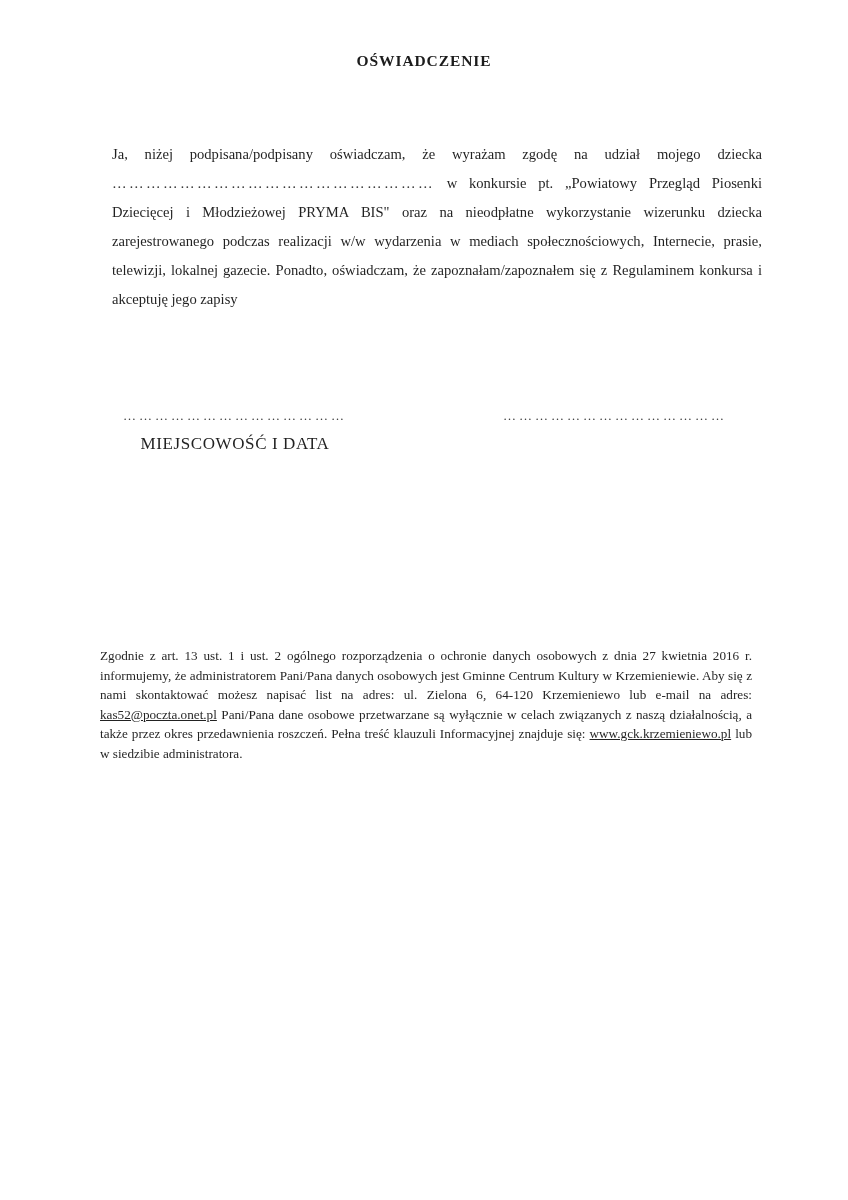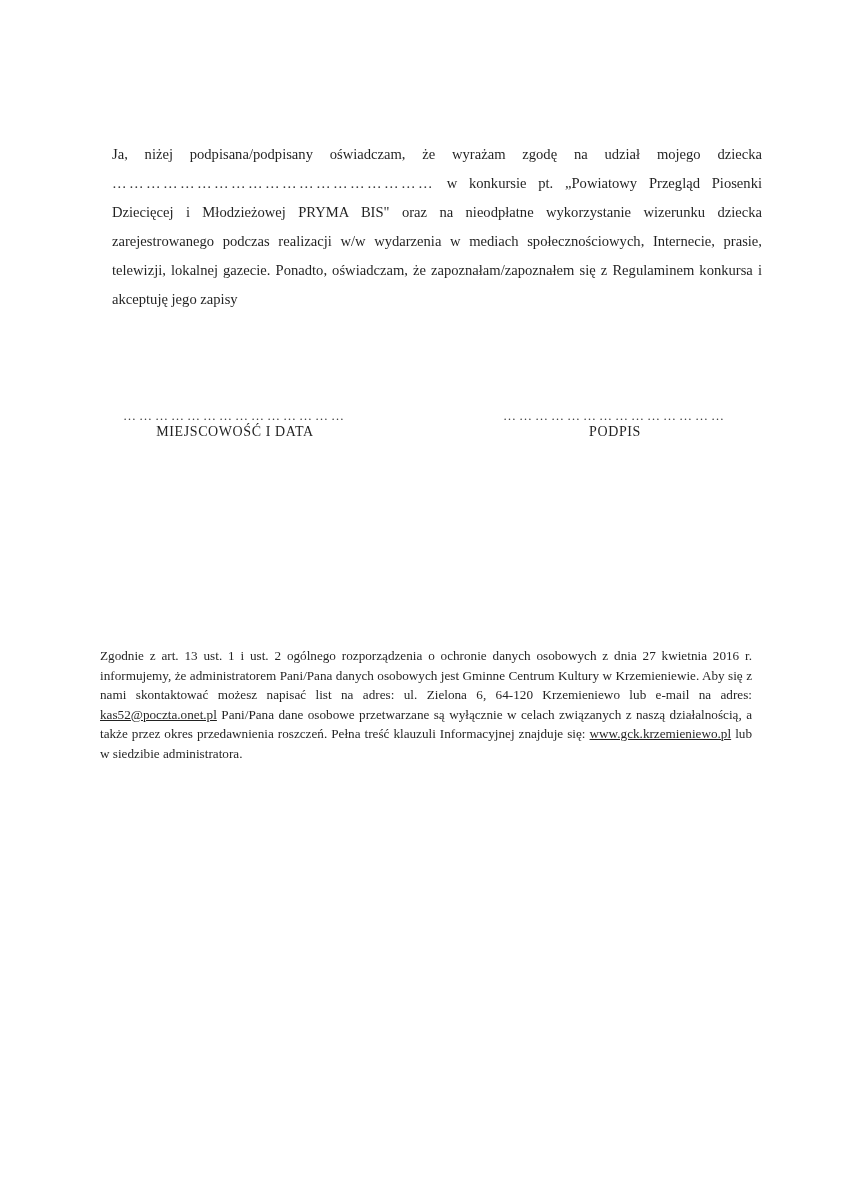--- a/index.html
+++ b/index.html
@@ -70,21 +70,22 @@
   }
   .sig-left { left: 0px; width: 270px; }
   .sig-right { left: 380px; width: 270px; }
   .sig-dots {
     font-size: 13px;
     letter-spacing: 3px;
     color: #3a3a3a;
     white-space: nowrap;
   }
   .sig-label {
-    font-size: 14px;
+    margin-top: 10px;
+    font-size: 17px;
     letter-spacing: 0.6px;
     color: #1c1c1c;
   }
 
   .rodo {
     position: absolute;
     top: 646px;
     left: 100px;
     width: 652px;
     font-size: 13.2px;
@@ -97,36 +98,36 @@
     text-decoration: underline;
     color: #1d1d1d;
   }
 </style>
 </head>
 <body>
 
 <div class="page">
   <div class="scan">
 
+    <div class="doc-title">OŚWIADCZENIE</div>
 
     <div class="body-block">
       <p><span>Ja, niżej podpisana/podpisany oświadczam, że wyrażam zgodę na udział mojego dziecka</span>
         <span class="dotline">…………………………………………………</span>
         <span class="quoted">w konkursie pt. „Powiatowy Przegląd Piosenki Dziecięcej i Młodzieżowej PRYMA BIS" oraz na nieodpłatne wykorzystanie wizerunku dziecka zarejestrowanego podczas realizacji w/w wydarzenia w mediach społecznościowych, Internecie, prasie, telewizji, lokalnej gazecie. Ponadto, oświadczam, że zapoznałam/zapoznałem się z Regulaminem konkursa i akceptuję jego zapisy</span>
       </p>
     </div>
 
     <div class="sig-row">
       <div class="sig-block sig-left">
         <div class="sig-dots">……………………………………</div>
         <div class="sig-label">MIEJSCOWOŚĆ I DATA</div>
       </div>
       <div class="sig-block sig-right">
         <div class="sig-dots">……………………………………</div>
-        <div class="sig-label">PODPIS</div>
       </div>
     </div>
 
     <div class="rodo">
       <p><span>Zgodnie z art. 13 ust. 1 i ust. 2 ogólnego rozporządzenia o ochronie danych osobowych z dnia 27 kwietnia 2016 r. informujemy, że administratorem Pani/Pana danych osobowych jest Gminne Centrum Kultury w Krzemieniewie. Aby się z nami skontaktować możesz napisać list na adres: ul. Zielona 6, 64-120 Krzemieniewo lub e-mail na adres: </span><span class="link">kas52@poczta.onet.pl</span><span> Pani/Pana dane osobowe przetwarzane są wyłącznie w celach związanych z naszą działalnością, a także przez okres przedawnienia roszczeń. Pełna treść klauzuli Informacyjnej znajduje się: </span><span class="link">www.gck.krzemieniewo.pl</span><span> lub w siedzibie administratora.</span></p>
     </div>
 
   </div>
 </div>
 

